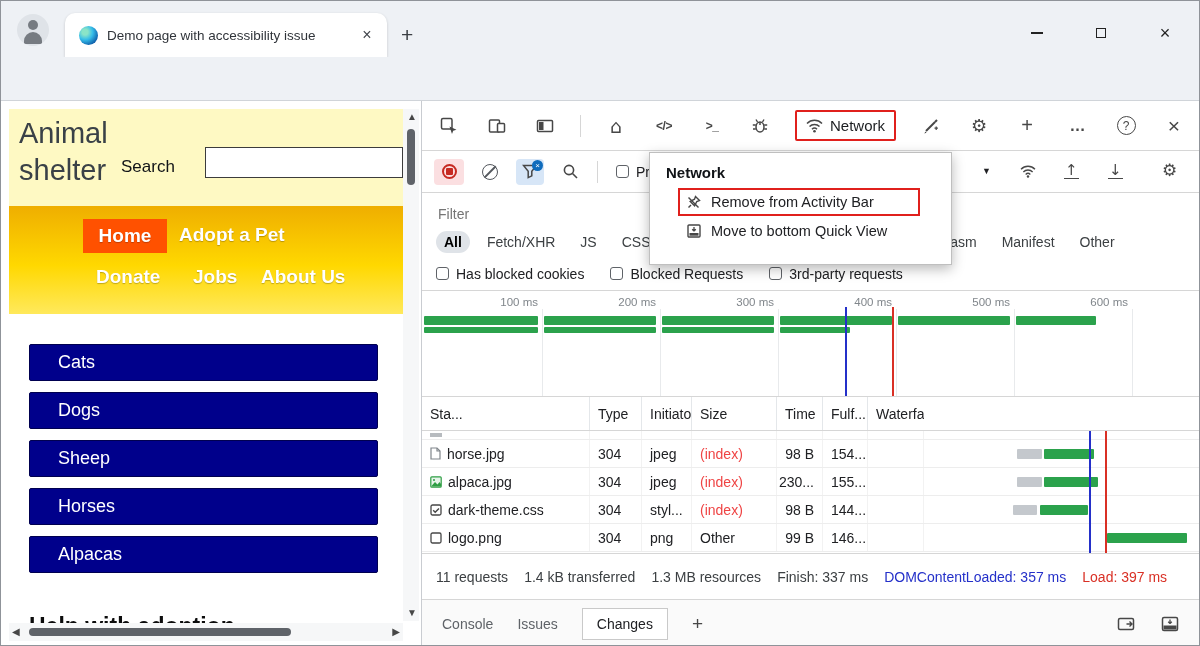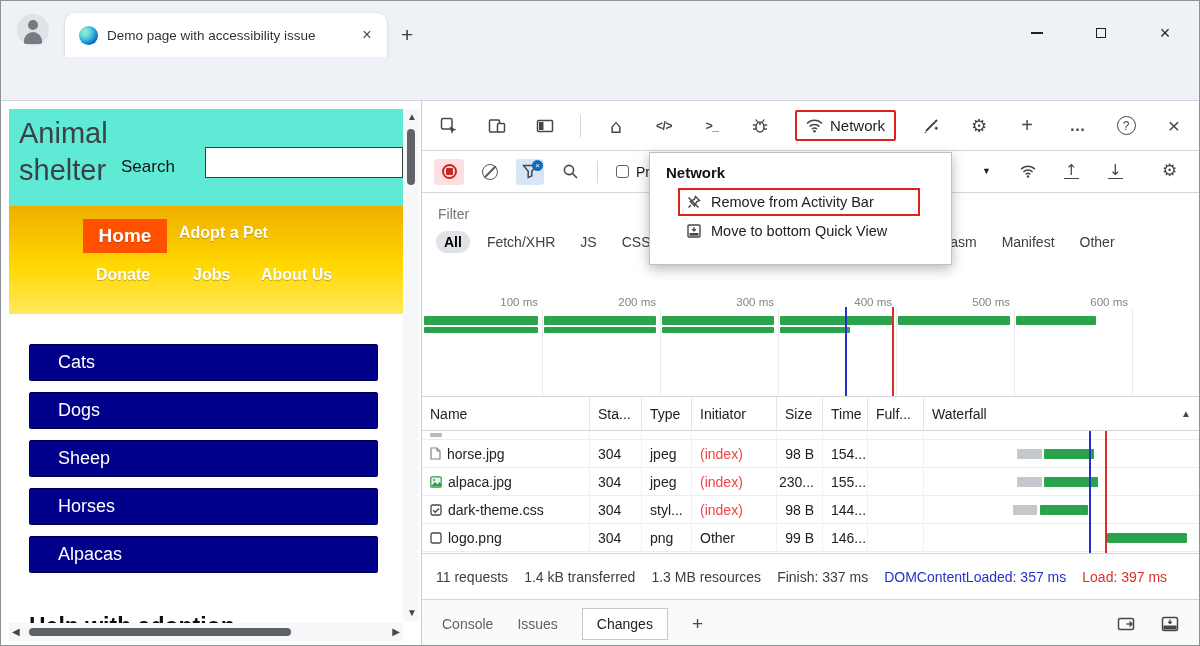--- a/index.html
+++ b/index.html
@@ -22,26 +22,26 @@
   .winbtn{position:absolute;top:18px;width:40px;height:28px;display:flex;align-items:center;justify-content:center;color:#222;}
   .minbar{width:12px;height:1.6px;background:#222;}
   .maxbox{width:10px;height:10px;border:1.4px solid #222;}
   .navbtn{position:absolute;top:62px;font-size:22px;color:#3b3f44;line-height:32px;}
   .addr{position:absolute;left:204px;top:61px;width:908px;height:33px;background:#fff;border:1px solid #cdd2d8;
     border-radius:17px;display:flex;align-items:center;padding:0 16px;font-size:14px;}
   .addr .scheme,.addr .path{color:#5f6368;} .addr .domain{color:#16181b;font-weight:700;}
   .dots{position:absolute;left:1146px;top:66px;font-size:17px;letter-spacing:1px;color:#3b3f44;font-weight:700;}
   
   .page{position:absolute;left:0;top:100px;width:420px;height:546px;background:#fff;}
-  .hero{position:absolute;left:8px;top:8px;width:394px;height:97px;background:#5eead4;}
+  .hero{position:absolute;left:8px;top:8px;width:394px;height:97px;background:#fef9c3;}
   .hero h1{position:absolute;left:10px;top:6px;margin:0;width:130px;font-size:29px;line-height:37px;font-weight:400;color:#3a4147;}
   .search-label{position:absolute;left:112px;top:48px;font-size:17px;color:#101317;}
   .search-input{position:absolute;left:196px;top:38px;width:198px;height:31px;border:1.5px solid #3c3c3c;background:#fff;border-radius:0;padding:0 6px;font-size:15px;}
   .ynav{position:absolute;left:8px;top:105px;width:394px;height:108px;background:linear-gradient(180deg,#efae00 0%,#ffd800 55%,#ffe95c 100%);}
-  .ynav .lnk{position:absolute;color:#fff;font-weight:700;font-size:16px;text-shadow:0 1px 1px rgba(0,0,0,.25);}
+  .ynav .lnk{position:absolute;color:#fff;font-weight:700;font-size:19px;text-shadow:0 1px 1px rgba(0,0,0,.25);}
   .home-box{position:absolute;left:74px;top:13px;width:84px;height:34px;background:#ff5100;color:#fff;font-weight:700;font-size:19px;
     display:flex;align-items:center;justify-content:center;text-shadow:0 1px 1px rgba(0,0,0,.25);}
   .cat-btn{position:absolute;left:28px;width:349px;height:37px;background:#00008b;border:1px solid #000050;border-radius:2px;
     color:#fff;font-size:18px;line-height:35px;padding-left:28px;}
   .clipped-h{position:absolute;left:28px;top:512px;font-size:23px;font-weight:700;color:#0c0c0c;white-space:nowrap;}
   .vscroll{position:absolute;left:402px;top:8px;width:16px;height:512px;background:#f6f7f8;}
   .hscroll{position:absolute;left:8px;top:522px;width:394px;height:18px;background:#f6f7f8;}
   .sb-arrow{position:absolute;color:#474747;font-size:10px;line-height:10px;}
   .vthumb{position:absolute;left:4px;top:20px;width:8px;height:56px;border-radius:4px;background:#5f6369;}
   .hthumb{position:absolute;left:20px;top:5px;width:262px;height:8px;border-radius:4px;background:#5f6369;}
@@ -297,20 +297,34 @@
       <span class="pill">Img</span>
       <span class="pill">Media</span>
       <span class="pill">Font</span>
       <span class="pill">Doc</span>
       <span class="pill">WS</span>
       <span class="pill">Wasm</span>
       <span class="pill">Manifest</span>
       <span class="pill">Other</span>
     </div>
 
+    <div class="dt-row checks">
+      <span class="chk-grp">
+          <span class="chk"></span>
+          <span>Has blocked cookies</span>
+        </span>
+      <span class="chk-grp">
+          <span class="chk"></span>
+          <span>Blocked Requests</span>
+        </span>
+      <span class="chk-grp">
+          <span class="chk"></span>
+          <span>3rd-party requests</span>
+        </span>
+    </div>
 
     <div class="dt-row timeline">
       <span class="tick-label" style="left:62px;">100 ms</span>
       <span class="tick-label" style="left:180px;">200 ms</span>
       <span class="tick-label" style="left:298px;">300 ms</span>
       <span class="tick-label" style="left:416px;">400 ms</span>
       <span class="tick-label" style="left:534px;">500 ms</span>
       <span class="tick-label" style="left:652px;">600 ms</span>
       <span class="gridline" style="left:120px;"></span>
       <span class="gridline" style="left:238px;"></span>
@@ -326,21 +340,20 @@
       <span class="ov-bar" style="left:594px;top:25px;width:80px;height:9px;"></span>
       <span class="ov-bar" style="left:2px;top:36px;width:114px;height:6px;"></span>
       <span class="ov-bar" style="left:122px;top:36px;width:112px;height:6px;"></span>
       <span class="ov-bar" style="left:240px;top:36px;width:112px;height:6px;"></span>
       <span class="ov-bar" style="left:358px;top:36px;width:70px;height:6px;"></span>
       <span class="ov-line" style="left:423px;background:#2430c9;"></span>
       <span class="ov-line" style="left:470px;background:#d93025;"></span>
     </div>
 
     <div class="dt-row tbl-head">
-      <span class="hcell">Name</span>
       <span class="hcell">Sta...</span>
       <span class="hcell">Type</span>
       <span class="hcell">Initiator</span>
       <span class="hcell">Size</span>
       <span class="hcell">Time</span>
       <span class="hcell">Fulf...</span>
       <span class="hcell" style="justify-content:space-between;padding-right:10px;">
         <span>Waterfall</span>
         <span style="font-size:10px;color:#474747;">▲</span>
       </span>

